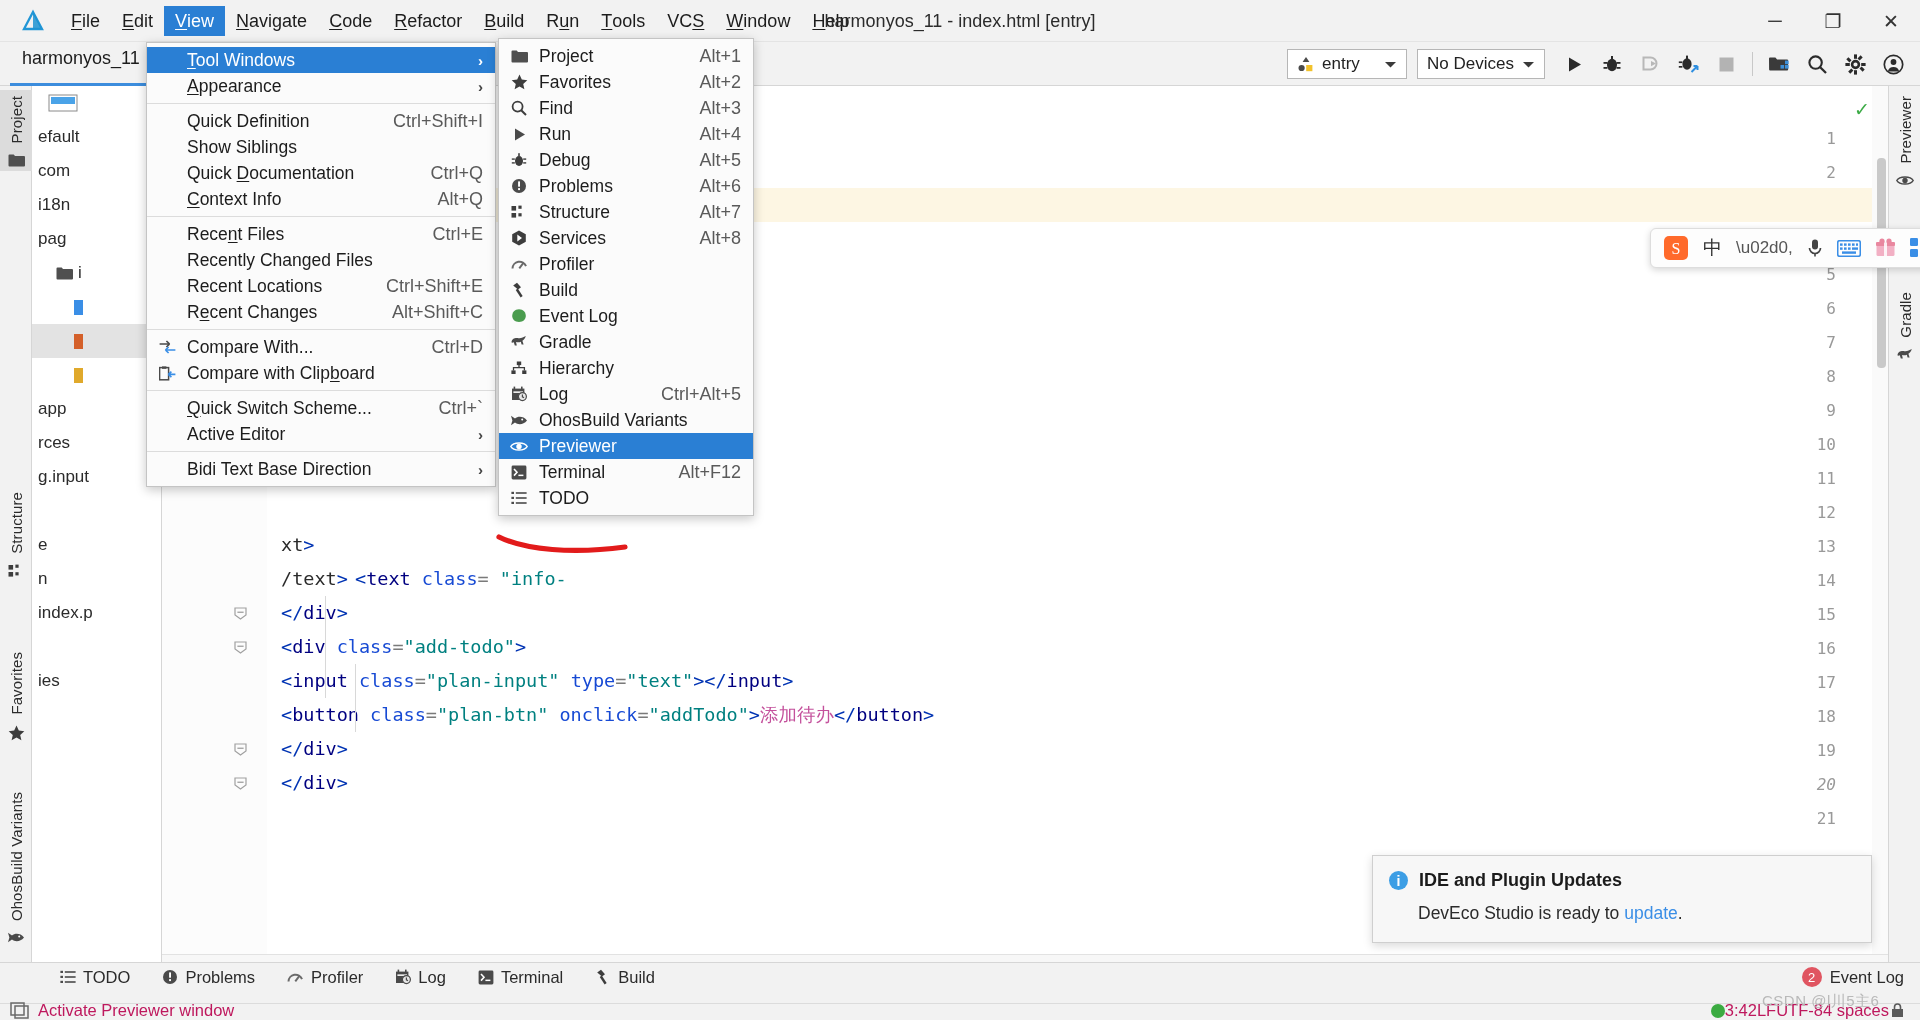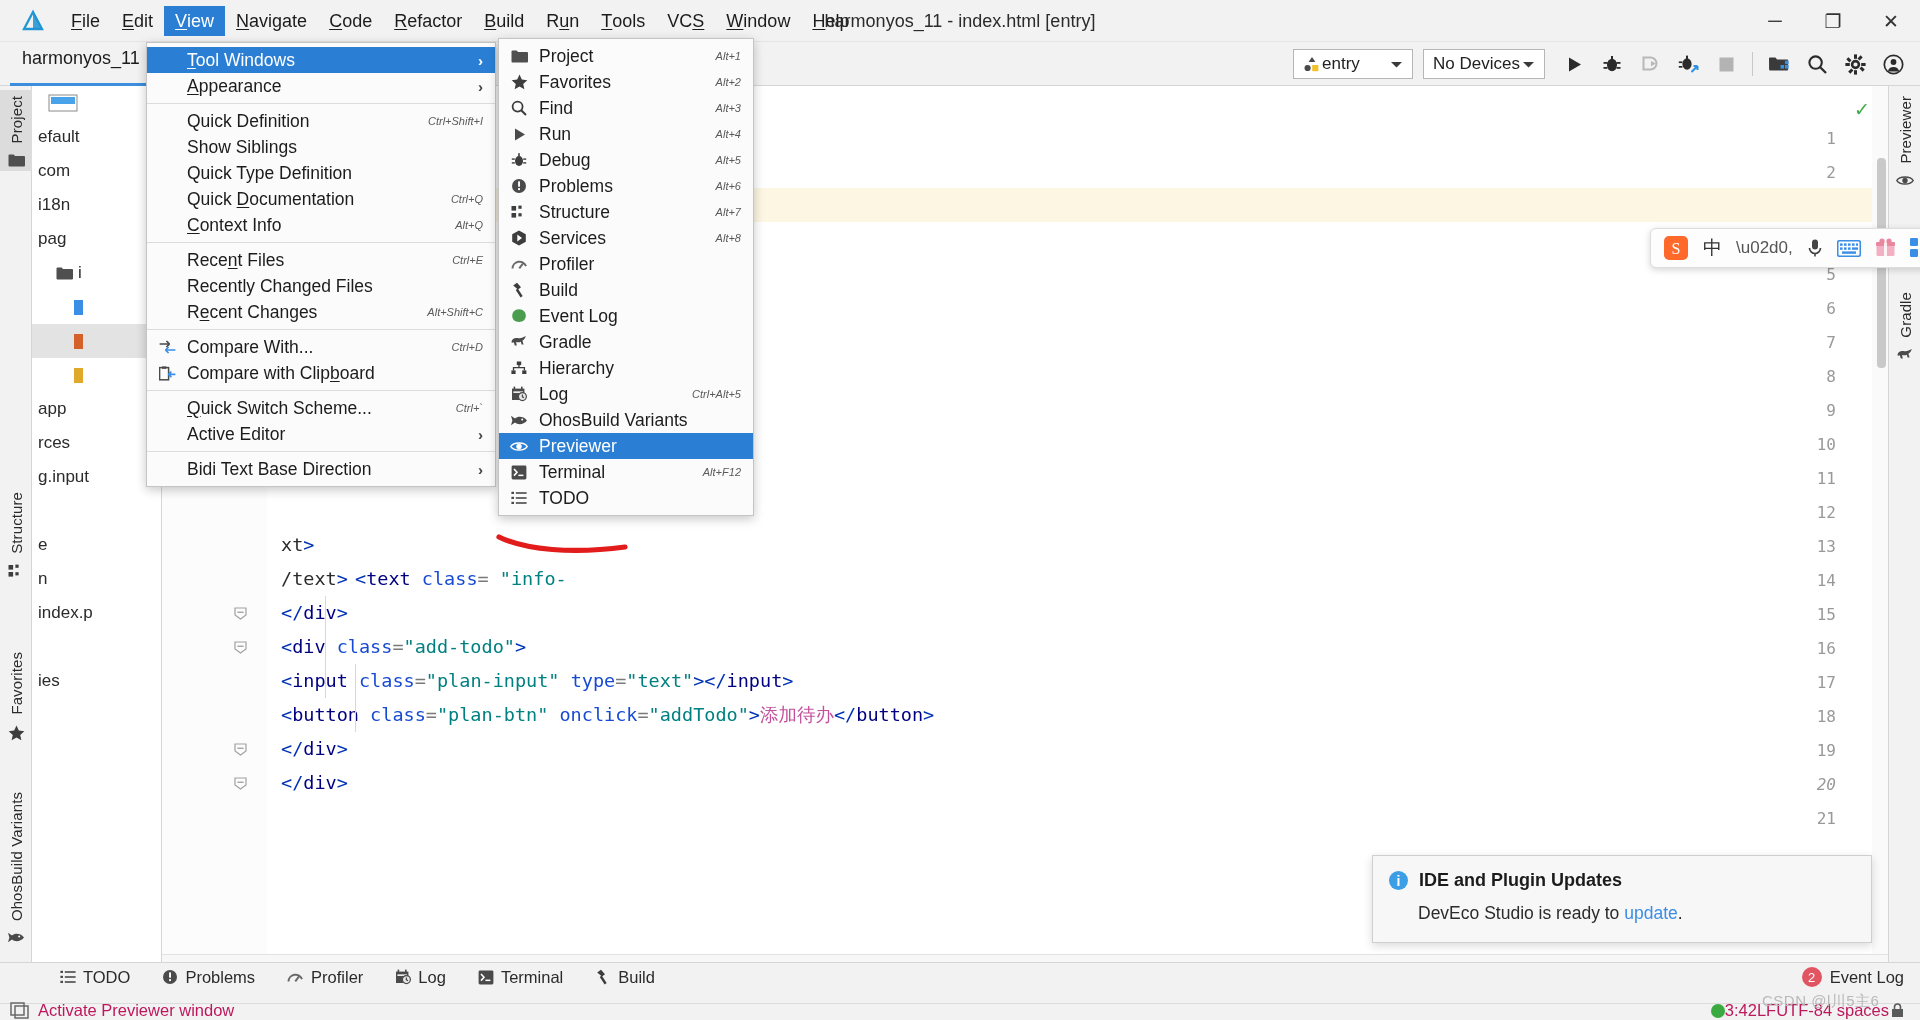--- a/index.html
+++ b/index.html
@@ -42,21 +42,21 @@
   }
   .tab-strip { display:flex; align-items:flex-end; height:44px; margin-left:10px; }
   .file-tab {
     height:44px; display:flex; align-items:center; padding:0 14px 8px 12px;
     font-size:18px; color:#1c1c1c; background:#f2f2f2;
     border-bottom:3px solid #3c8ddd;
   }
   .tb-right { position:absolute; right:8px; top:0; height:44px; display:flex; align-items:center; gap:0px; }
   .combo {
     height:30px; min-width:120px; border:1px solid #b6b6b6; background:#fff;
-    display:flex; align-items:center; gap:2px; padding:0 9px; font-size:17px; color:#222;
+    display:flex; align-items:center; gap:8px; padding:0 9px; font-size:17px; color:#222;
     margin-right:10px;
   }
   .combo .caret { margin-left:auto; }
   .tb-icon { width:38px; height:38px; display:flex; align-items:center; justify-content:center; }
   .tb-sep { width:1px; height:24px; background:#c8c8c8; margin:0 7px; }
 
   
   .left-rail {
     position:absolute; left:0; top:86px; width:32px; bottom:58px;
     background:#f2f2f2; border-right:1px solid #d6d6d6;
@@ -163,21 +163,21 @@
   .menu-pop {
     position:absolute; background:#fbfbfb; border:1px solid #c4c4c4;
     box-shadow:0 3px 10px rgba(0,0,0,.22); padding:4px 0; z-index:40;
   }
   .mi {
     display:flex; align-items:center; height:26px; padding:0 12px 0 0;
     font-size:17.5px; color:#1c1c1c; white-space:nowrap; position:relative;
   }
   .mi .ico { width:40px; min-width:40px; display:flex; align-items:center; justify-content:center; }
   .mi .lbl { flex:1; }
-  .mi .acc { color:#5a5a5a; padding-left:26px; font-size:11px;font-style:italic; }
+  .mi .acc { color:#5a5a5a; padding-left:26px; font-size:18px; }
   .mi .arr { padding-left:20px; color:#444; font-weight:bold; font-size:15px; }
   .mi.sel { background:#2a7fd4; color:#ffffff; }
   .mi.sel .acc, .mi.sel .arr { color:#ffffff; }
   .mi u { text-decoration:underline; text-underline-offset:2px; }
   .msep { height:1px; background:#dcdcdc; margin:4px 0; }
 
   
   .red-mark {
     position:absolute; z-index:60; pointer-events:none;
   }
@@ -622,41 +622,42 @@
         <span class="ico"></span>
         <span class="lbl">Quick Definition</span>
         <span class="acc">Ctrl+Shift+I</span>
       </div>
       <div class="mi" style="height: 26px;">
         <span class="ico"></span>
         <span class="lbl">Show Siblings</span>
       </div>
       <div class="mi" style="height: 26px;">
         <span class="ico"></span>
-        <span class="lbl">Quick Type Definition</span>
-      </div>
-      <div class="mi" style="height: 26px;">
-        <span class="ico"></span>
         <span class="lbl">Quick <u>D</u>ocumentation</span>
         <span class="acc">Ctrl+Q</span>
       </div>
       <div class="mi" style="height: 26px;">
         <span class="ico"></span>
         <span class="lbl"><u>C</u>ontext Info</span>
         <span class="acc">Alt+Q</span>
       </div>
       <div class="msep"></div>
       <div class="mi" style="height: 26px;">
         <span class="ico"></span>
         <span class="lbl">Rece<u>n</u>t Files</span>
         <span class="acc">Ctrl+E</span>
       </div>
       <div class="mi" style="height: 26px;">
         <span class="ico"></span>
         <span class="lbl">Recently Changed Files</span>
+      </div>
+      <div class="mi" style="height: 26px;">
+        <span class="ico"></span>
+        <span class="lbl">Recent Locations</span>
+        <span class="acc">Ctrl+Shift+E</span>
       </div>
       <div class="mi" style="height: 26px;">
         <span class="ico"></span>
         <span class="lbl">R<u>e</u>cent Changes</span>
         <span class="acc">Alt+Shift+C</span>
       </div>
       <div class="msep"></div>
       <div class="mi" style="height: 26px;">
         <span class="ico">
           <svg width="17" height="14" viewBox="0 0 17 14">

